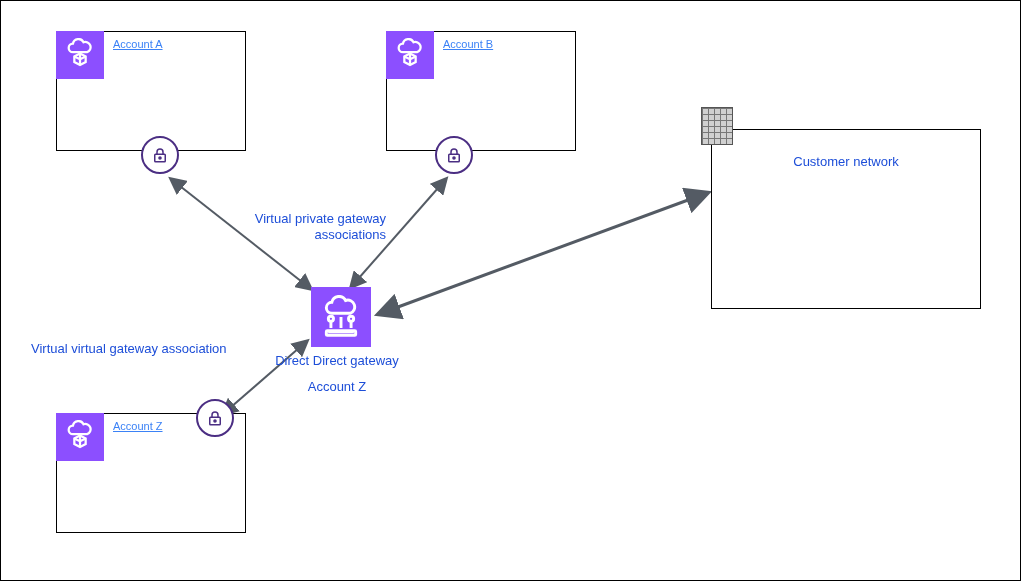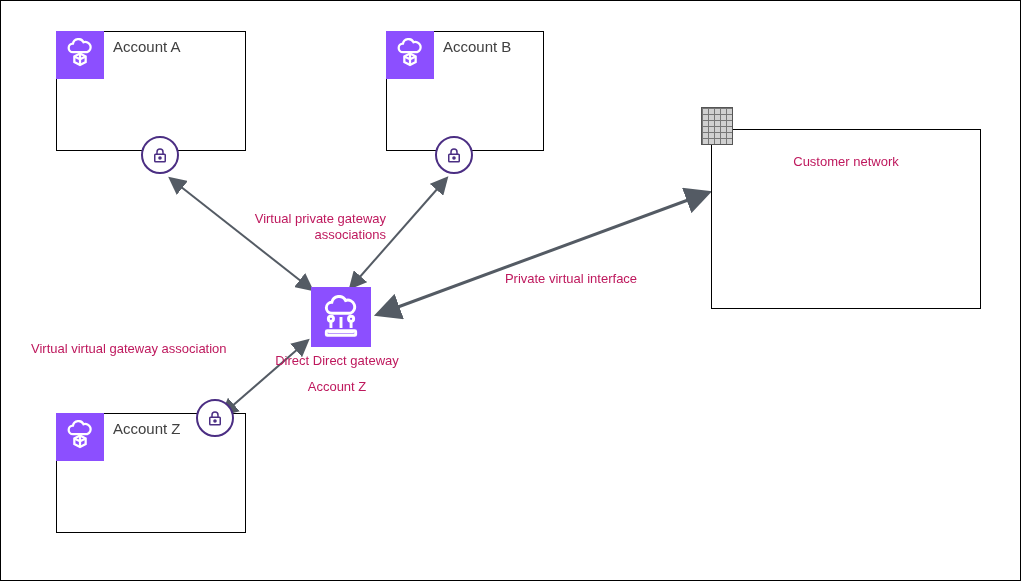--- a/index.html
+++ b/index.html
@@ -5,35 +5,35 @@
   html,body{margin:0;padding:0;font-family:Arial,Helvetica,sans-serif;}
   .canvas{position:relative;width:1021px;height:581px;background:#fff;border:1px solid #000;box-sizing:border-box;}
   .account-box{
     position:absolute;box-sizing:border-box;border:1px solid #000;background:#fff;
   }
   .acc-icon{
     position:absolute;top:-1px;left:-1px;width:48px;height:48px;background:#8c4fff;
     display:flex;align-items:center;justify-content:center;
   }
   .acc-label{
-    position:absolute;top:6px;left:56px;font-size:15px;color:#404040;
+    position:absolute;top:6px;left:56px;font-size:11px;color:#3b82f6;text-decoration:underline;
   }
   .vgw{
     position:absolute;width:34px;height:34px;border-radius:50%;background:#fff;
     border:2px solid #4b2e83;display:flex;align-items:center;justify-content:center;
   }
   .dcgw{
     position:absolute;width:60px;height:60px;background:#8c4fff;
     display:flex;align-items:center;justify-content:center;
   }
   .customer-box{
     position:absolute;box-sizing:border-box;border:1px solid #000;background:#fff;
   }
   .text{
-    position:absolute;font-size:13px;color:#be185d;text-align:center;line-height:1.25;
+    position:absolute;font-size:13px;color:#1d4ed8;text-align:center;line-height:1.25;
   }
   svg.link{position:absolute;pointer-events:none;}
   .building-icon{
     position:absolute;width:30px;height:36px;
     background:
       repeating-linear-gradient(to bottom, #777 0 1px, transparent 1px 6px),
       repeating-linear-gradient(to right, #777 0 1px, transparent 1px 6px),
       #d0d0d0;
     border:1px solid #555;
   }
@@ -74,21 +74,21 @@
   <div class="vgw" style="left:140px;top:135px;">
     <svg width="18" height="18" viewBox="0 0 24 24">
         <g fill="none" stroke="#4b2e83" stroke-width="2">
       <rect x="5" y="11" width="14" height="10" rx="1"></rect>
           <path d="M8 11V8a4 4 0 0 1 8 0v3"></path>
           <circle cx="12" cy="16" r="1.4" fill="#4b2e83"></circle>
     </g>
       </svg>
   </div>
 
-  <div class="account-box" style="left:385px;top:30px;width:158px;height:120px;">
+  <div class="account-box" style="left:385px;top:30px;width:190px;height:120px;">
     <div class="acc-icon">
       <svg width="34" height="34" viewBox="0 0 24 24">
           <g fill="none" stroke="#fff" stroke-width="1.6">
         <path d="M7 10a3 3 0 0 1 0-6 4 4 0 0 1 7.5-1A3.5 3.5 0 1 1 17 10H7z"></path>
         <path d="M12 11l4 2v4l-4 2-4-2v-4z"></path>
             <path d="M12 11v8M8 13l4 2 4-2"></path>
       </g>
         </svg>
     </div>
     <div class="acc-label">Account B</div>
@@ -140,15 +140,14 @@
   <div class="text" style="left:276px;top:378px;width:120px;">Account Z</div>
 
   <div class="customer-box" style="left:710px;top:128px;width:270px;height:180px;">
     <div class="text" style="position:absolute;left:0;right:0;top:24px;text-align:center;">Customer network</div>
   </div>
   <div class="building-icon" style="left:700px;top:106px;"></div>
 
   <div class="text" style="left:215px;top:210px;width:170px;white-space:pre-line;text-align:right;">Virtual private gateway
 associations</div>
   <div class="text" style="left:30px;top:340px;width:210px;text-align:left;">Virtual virtual gateway association</div>
-  <div class="text" style="left:480px;top:270px;width:180px;">Private virtual interface</div>
 
 </div>
 
 </body></html>

